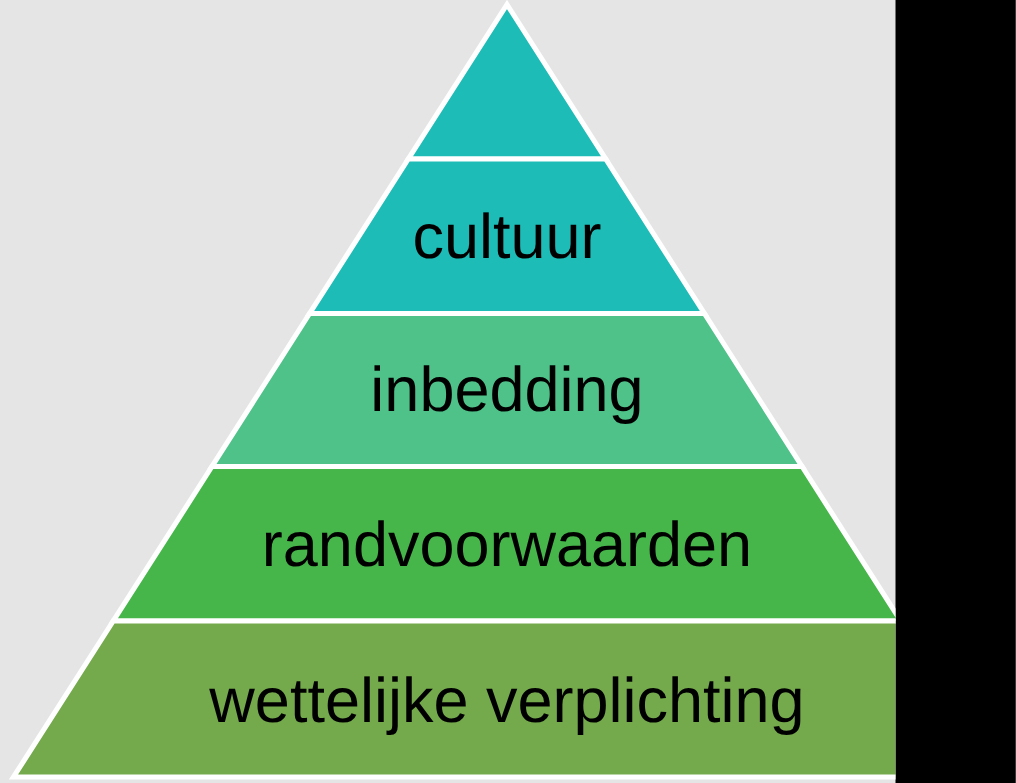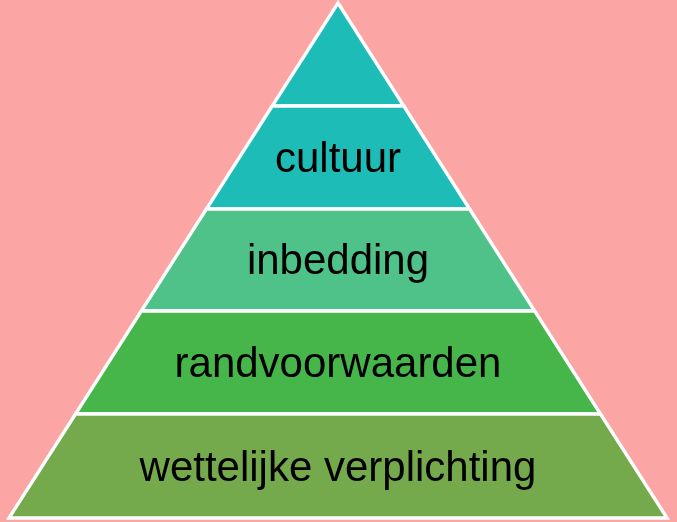--- a/index.html
+++ b/index.html
@@ -2,23 +2,23 @@
 <html><head>
 <meta charset="utf-8">
 <style>
   html, body {
     margin: 0;
     padding: 0;
     background: #000000;
   }
   .stage {
     position: relative;
-    width: 677px;
+    width: 597px;
     height: 522px;
-    background: #fca5a5;
+    background: #e5e5e5;
     overflow: hidden;
     font-family: "Liberation Sans", sans-serif;
   }
   svg.pyramid {
     display: block;
     width: 677px;
     height: 522px;
   }
   svg.pyramid polygon {
     stroke: #ffffff;

